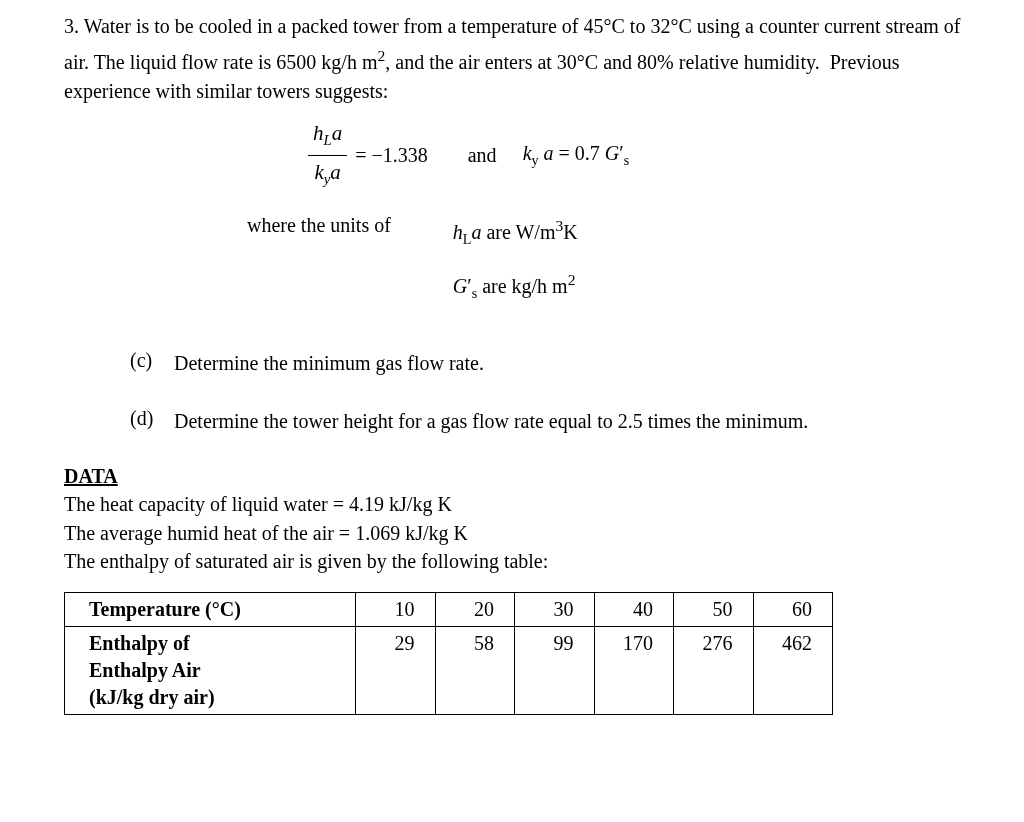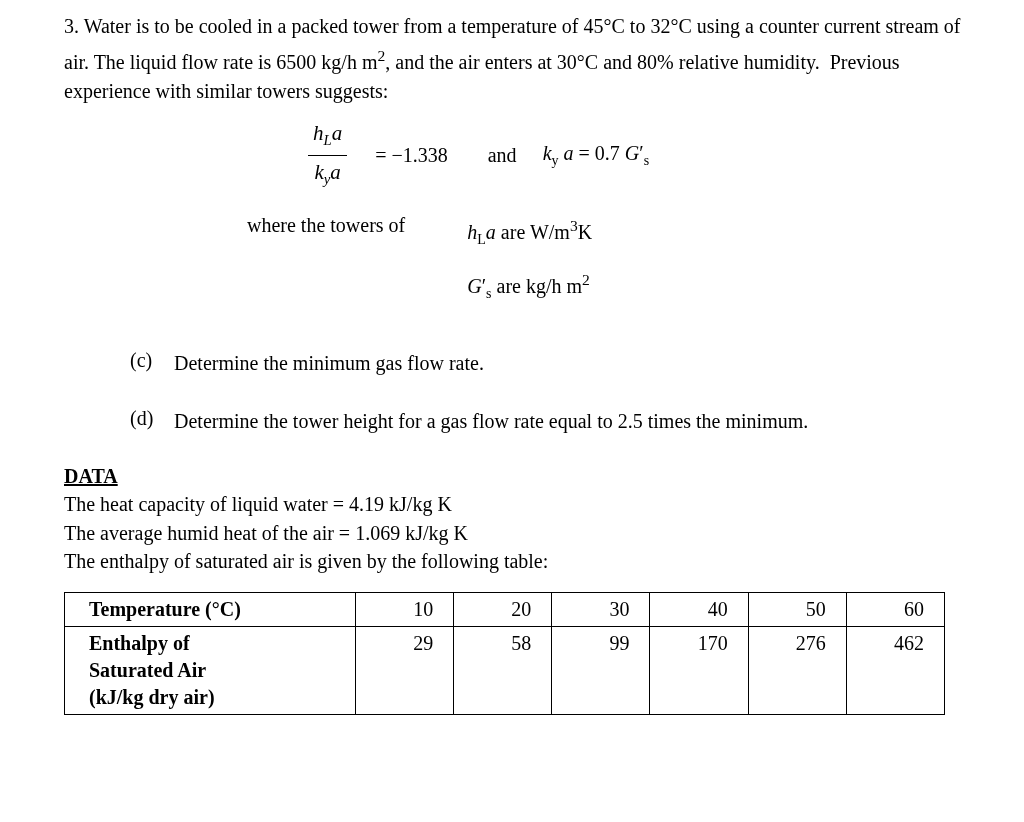--- a/index.html
+++ b/index.html
@@ -31,21 +31,21 @@
     display: inline-flex;
     flex-direction: column;
     align-items: center;
     font-style: italic;
     font-size: 21px;
     line-height: 26px;
   }
   .frac-num { padding: 0 5px 2px 5px; }
   .frac-bar { align-self: stretch; height: 0; border-top: 1.6px solid #000; }
   .frac-den { padding-top: 3px; }
-  .eq-equals { margin-left: 28px; }
+  .eq-equals { margin-left: 8px; }
   .eq-and { margin-left: 40px; }
   .eq-rhs { margin-left: 26px; }
 
   .units {
     display: flex;
     align-items: flex-start;
     margin: 20px 0 0 183px;
     line-height: 27px;
   }
   .units-intro { flex: none; }
@@ -61,21 +61,21 @@
   .data-heading {
     margin: 0 0 2px 0;
     font-weight: bold;
     text-decoration: underline;
   }
   .data-line { line-height: 28.5px; }
 
   table.enthalpy {
     border-collapse: collapse;
     table-layout: fixed;
-    width: 881px;
+    width: 769px;
     margin-top: 16px;
   }
   table.enthalpy td { border: 1px solid #000; }
   .label-cell {
     font-weight: bold;
     padding: 3px 8px 3px 24px;
     line-height: 27px;
     vertical-align: top;
   }
   .num-cell {
@@ -97,21 +97,21 @@
       <span class="frac-num"><span>h</span><sub>L</sub><span>a</span></span>
       <span class="frac-bar"></span>
       <span class="frac-den"><span>k</span><sub>y</sub><span>a</span></span>
     </span>
     <span class="eq-equals">= −1.338</span>
     <span class="eq-and">and</span>
     <span class="eq-rhs"><span style="font-style: italic;">k</span><sub>y</sub><span style="font-style: italic;"> a</span><span> = 0.7 </span><span style="font-style: italic;">G</span><span>′</span><sub>s</sub></span>
   </div>
 
   <div class="units">
-    <span class="units-intro">where the towers of</span>
+    <span class="units-intro">where the units of</span>
     <div class="units-lines">
       <div><span style="font-style: italic;">h</span><sub>L</sub><span style="font-style: italic;">a</span><span> are W/m</span><sup>3</sup><span>K</span></div>
       <div><span style="font-style: italic;">G</span><span>′</span><sub>s</sub><span> are kg/h m</span><sup>2</sup></div>
     </div>
   </div>
 
   <div class="parts">
     <div class="part">
       <span class="part-label">(c)</span>
       <span class="part-text">Determine the minimum gas flow rate.</span>
@@ -145,21 +145,21 @@
         <td class="num-cell">10</td>
         <td class="num-cell">20</td>
         <td class="num-cell">30</td>
         <td class="num-cell">40</td>
         <td class="num-cell">50</td>
         <td class="num-cell">60</td>
       </tr>
       <tr>
         <td class="label-cell">
           <div>Enthalpy of</div>
-          <div>Saturated Air</div>
+          <div>Enthalpy Air</div>
           <div>(kJ/kg dry air)</div>
         </td>
         <td class="num-cell">29</td>
         <td class="num-cell">58</td>
         <td class="num-cell">99</td>
         <td class="num-cell">170</td>
         <td class="num-cell">276</td>
         <td class="num-cell">462</td>
       </tr>
     </tbody>

